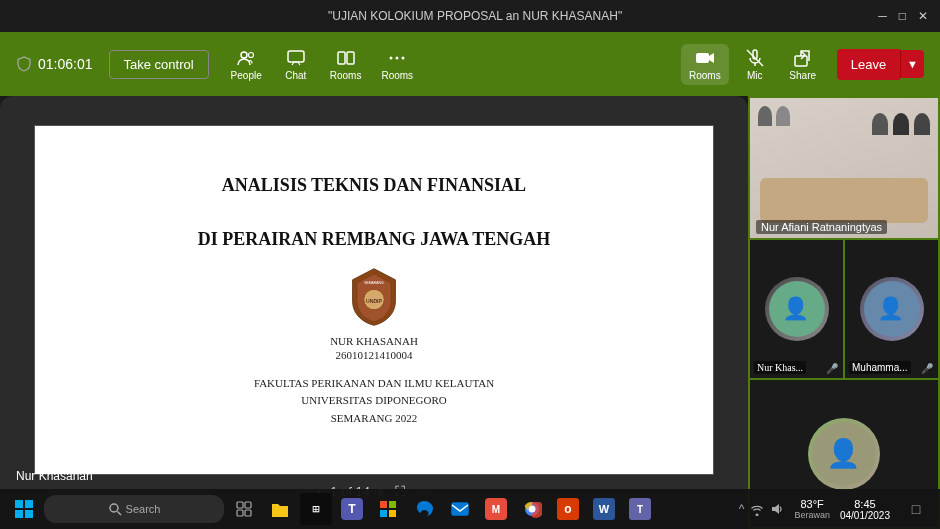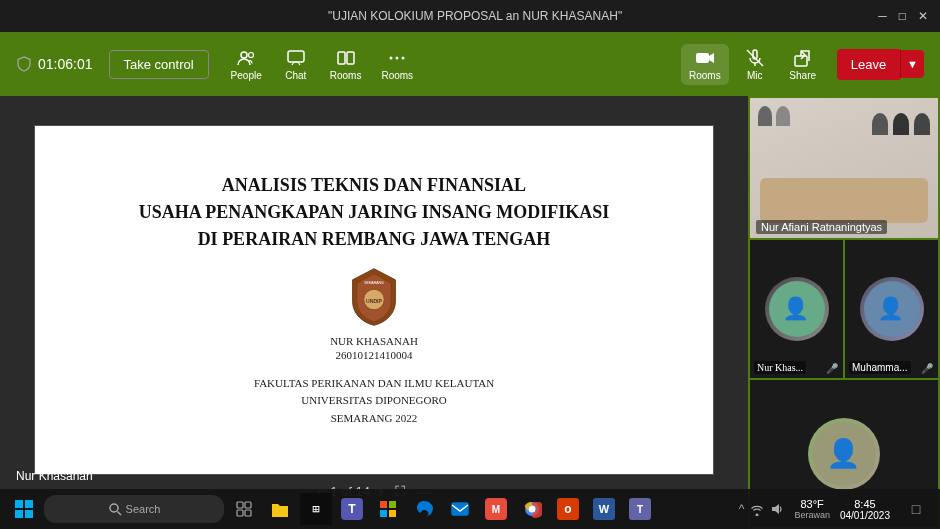--- a/index.html
+++ b/index.html
@@ -243,28 +243,28 @@
   </div>
 
   <div style="display:flex;align-items:center;margin-left:8px;">
     <button style="background:#c50f1f;color:white;border:none;padding:8px 14px;border-radius:4px 0 0 4px;font-size:13px;cursor:pointer;display:flex;align-items:center;gap:6px;">Leave</button>
     <button style="background:#c50f1f;color:white;border:none;border-left:1px solid #a00;padding:8px 6px;border-radius:0 4px 4px 0;font-size:11px;cursor:pointer;">▼</button>
   </div>
 </div>
 
 <div id="main-content">
 
-  <div id="slide-area" style="flex:1;background:#2b2b2b;display:flex;flex-direction:column;align-items:center;justify-content:center;padding:10px;position:relative;">
+  <div id="slide-area" style="flex:1;background:#2b2b2b;display:flex;flex-direction:column;align-items:center;justify-content:center;padding:10px;position:relative;border-radius:13px;">
 
     <div id="slide-frame" style="width:680px;height:350px;background:white;border:1px solid #555;display:flex;align-items:center;justify-content:center;">
       <div id="slide-content" style="text-align:center;padding:20px 30px;">
 
         <div style="font-size:18px;font-weight:bold;color:#111;line-height:1.5;margin-bottom:14px;font-family:'Times New Roman',serif;">
           <span>ANALISIS TEKNIS DAN FINANSIAL</span><br>
-          <span>USAHA PENANGKAPAN JARING INSANG MODIFIKASI</span><br>
+          <br>
           <span>DI PERAIRAN REMBANG JAWA TENGAH</span>
         </div>
 
 
         <div style="margin:0 auto 8px;width:60px;height:60px;">
           <svg viewBox="0 0 60 70" width="60" height="60">
             <path d="M30 2 L5 15 L5 40 C5 55 17 65 30 68 C43 65 55 55 55 40 L55 15 Z" fill="#8B4513" stroke="#5c3317" stroke-width="1"></path>
             <path d="M30 8 L10 19 L10 40 C10 52 19 61 30 64 C41 61 50 52 50 40 L50 19 Z" fill="#a0522d" stroke="#5c3317" stroke-width="0.5"></path>
             <circle cx="30" cy="38" r="12" fill="#d4a96a" stroke="#8B4513" stroke-width="1"></circle>
             <text x="30" y="42" text-anchor="middle" font-size="6" font-weight="bold" fill="#5c3317">UNDIP</text>

